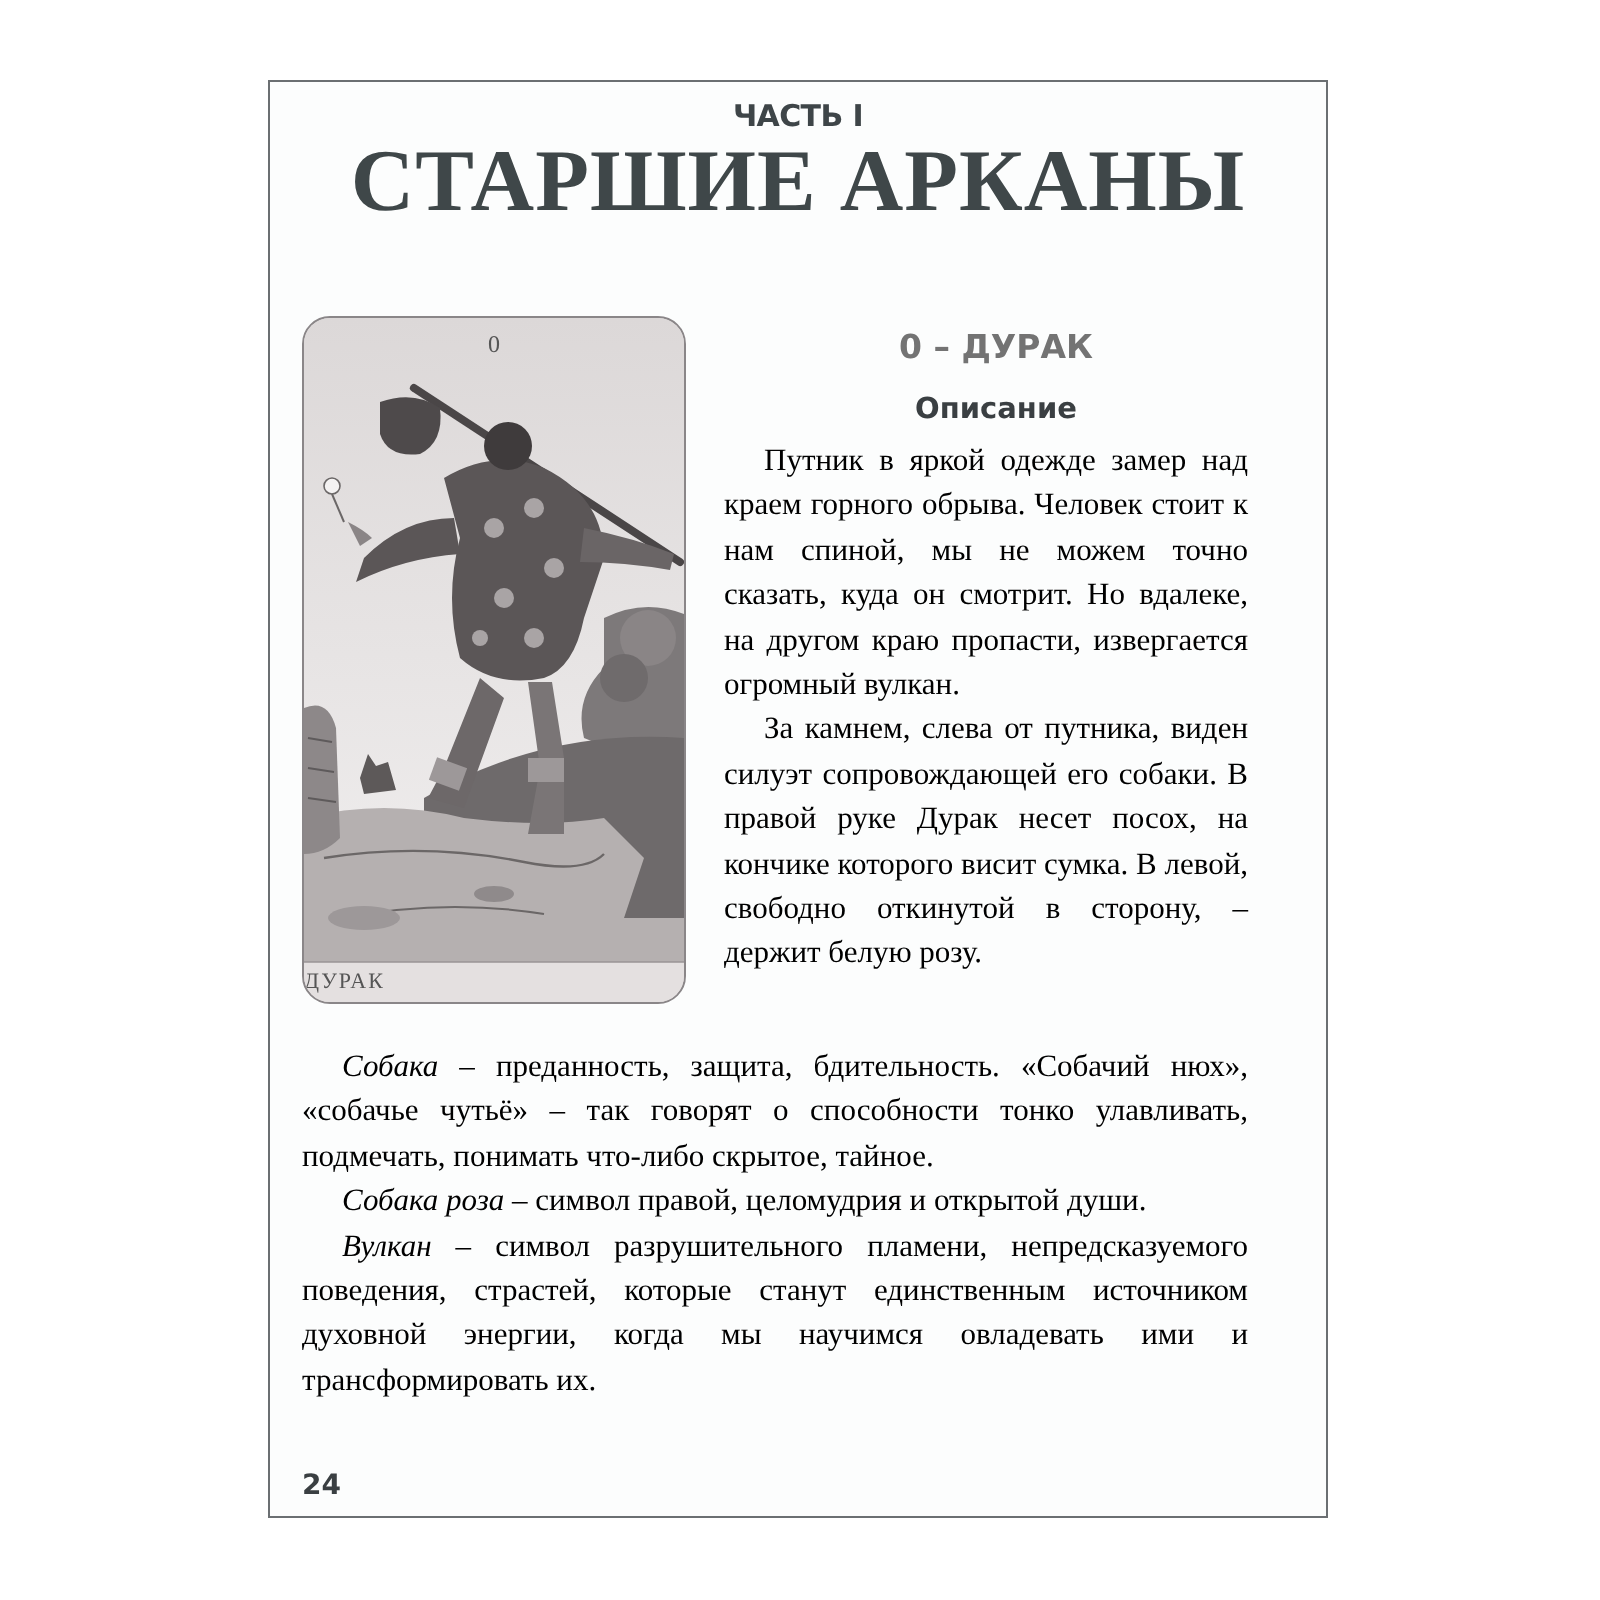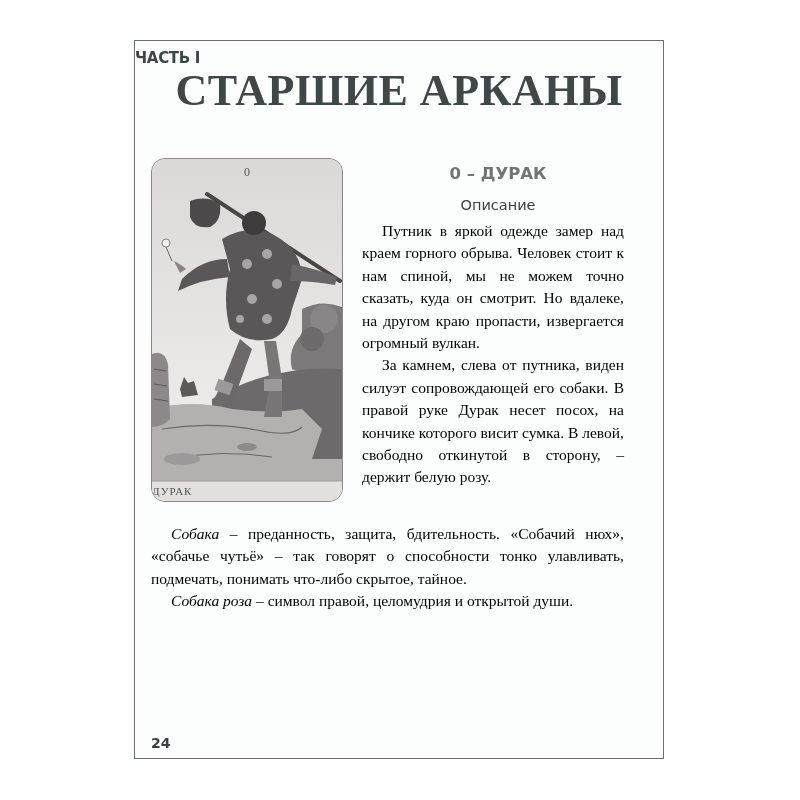--- a/index.html
+++ b/index.html
@@ -15,21 +15,21 @@
       position: absolute;
       left: 134px; top: 40px;
       width: 530px; height: 719px;
       border: 1.5px solid #6b6f72;
       background: #fcfdfd;
       box-sizing: border-box;
     }
     .part-label {
       position: absolute; left: 0; width: 100%;
       top: 8px;
-      text-align: left;
+      text-align: center;
       font-family: "DejaVu Sans", sans-serif;
       font-weight: bold;
       font-size: 15px;
       letter-spacing: -0.3px;
       color: #3e4548;
     }
     .main-title {
       position: absolute; left: 0; width: 100%;
       top: 24px;
       text-align: center;
@@ -72,21 +72,21 @@
       font-weight: bold;
       font-size: 16.5px;
       color: #737373;
       margin: 0;
       height: 32px; line-height: 32px;
       padding-left: 10px;
     }
     .section-head {
       text-align: center;
       font-family: "DejaVu Sans", sans-serif;
-      font-weight: normal;
+      font-weight: bold;
       font-size: 14.5px;
       color: #3a3f42;
       margin: 0;
       height: 30px; line-height: 30px;
       padding-left: 10px;
     }
     .para {
       margin: 0;
       font-size: 15.5px;
       line-height: 22.4px;
@@ -197,16 +197,17 @@
     <h2 class="card-title">0 – ДУРАК</h2>
     <h3 class="section-head">Описание</h3>
     <p class="para">Путник в яркой одежде замер над краем горного обрыва. Человек стоит к нам спиной, мы не можем точно сказать, куда он смотрит. Но вдалеке, на другом краю пропасти, извергается огромный вулкан.</p>
     <p class="para">За камнем, слева от путника, виден силуэт сопровождающей его собаки. В правой руке Дурак несет посох, на кончике которого висит сумка. В левой, свободно откинутой в сторону, – держит белую розу.</p>
   </div>
 
 
   <div class="bottom-block">
     <p class="para"><span class="term">Собака</span><span> – преданность, защита, бдительность. «Собачий нюх», «собачье чутьё» – так говорят о способности тонко улавливать, подмечать, понимать что-либо скрытое, тайное.</span></p>
     <p class="para"><span class="term">Собака роза</span><span> – символ правой, целомудрия и открытой души.</span></p>
+    <p class="para"><span class="term">Вулкан</span><span> – символ разрушительного пламени, непредсказуемого поведения, страстей, которые станут единственным источником духовной энергии, когда мы научимся овладевать ими и трансформировать их.</span></p>
   </div>
 
   <div class="page-number">24</div>
 </div>
 
 </body></html>

